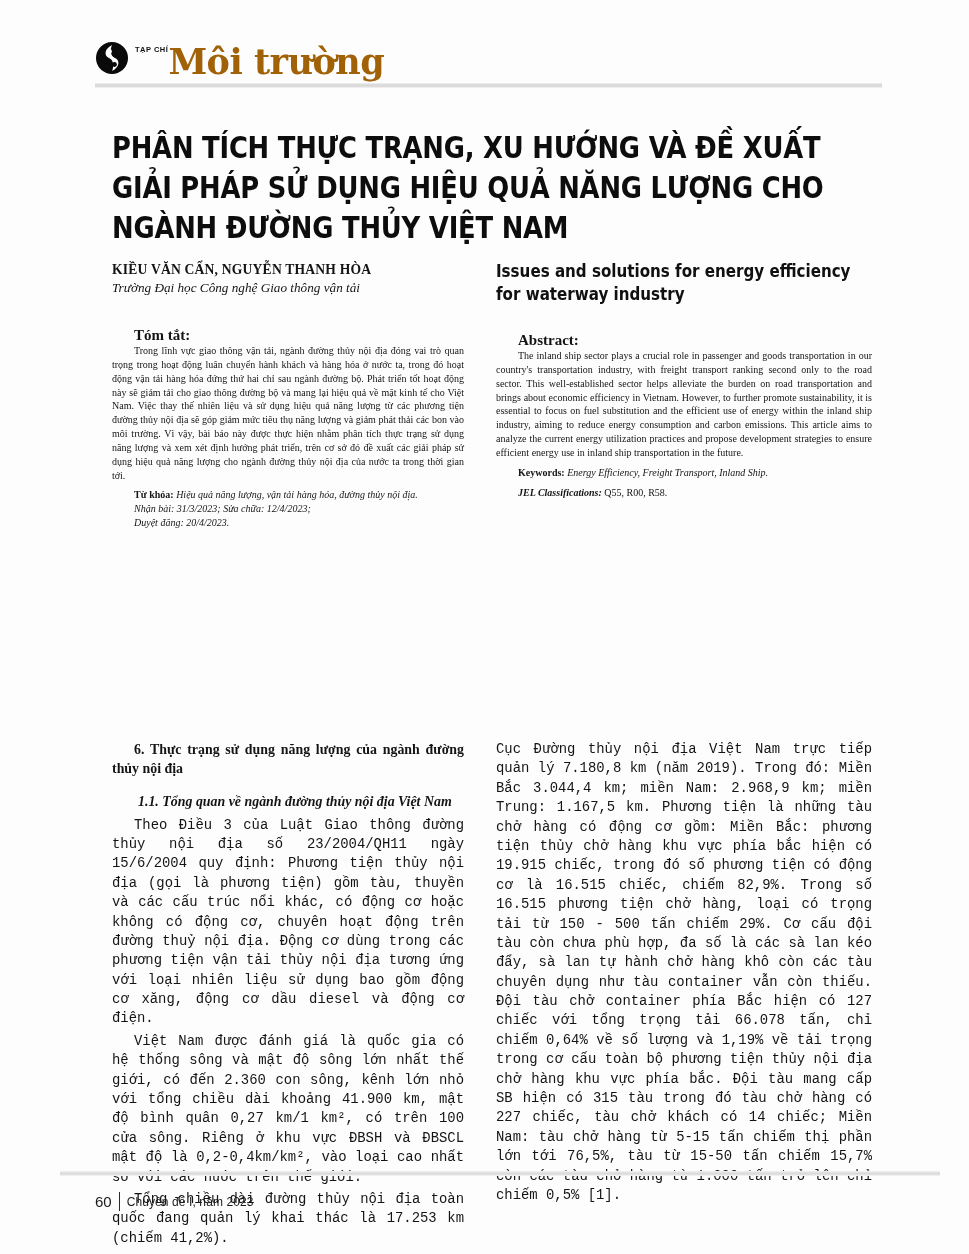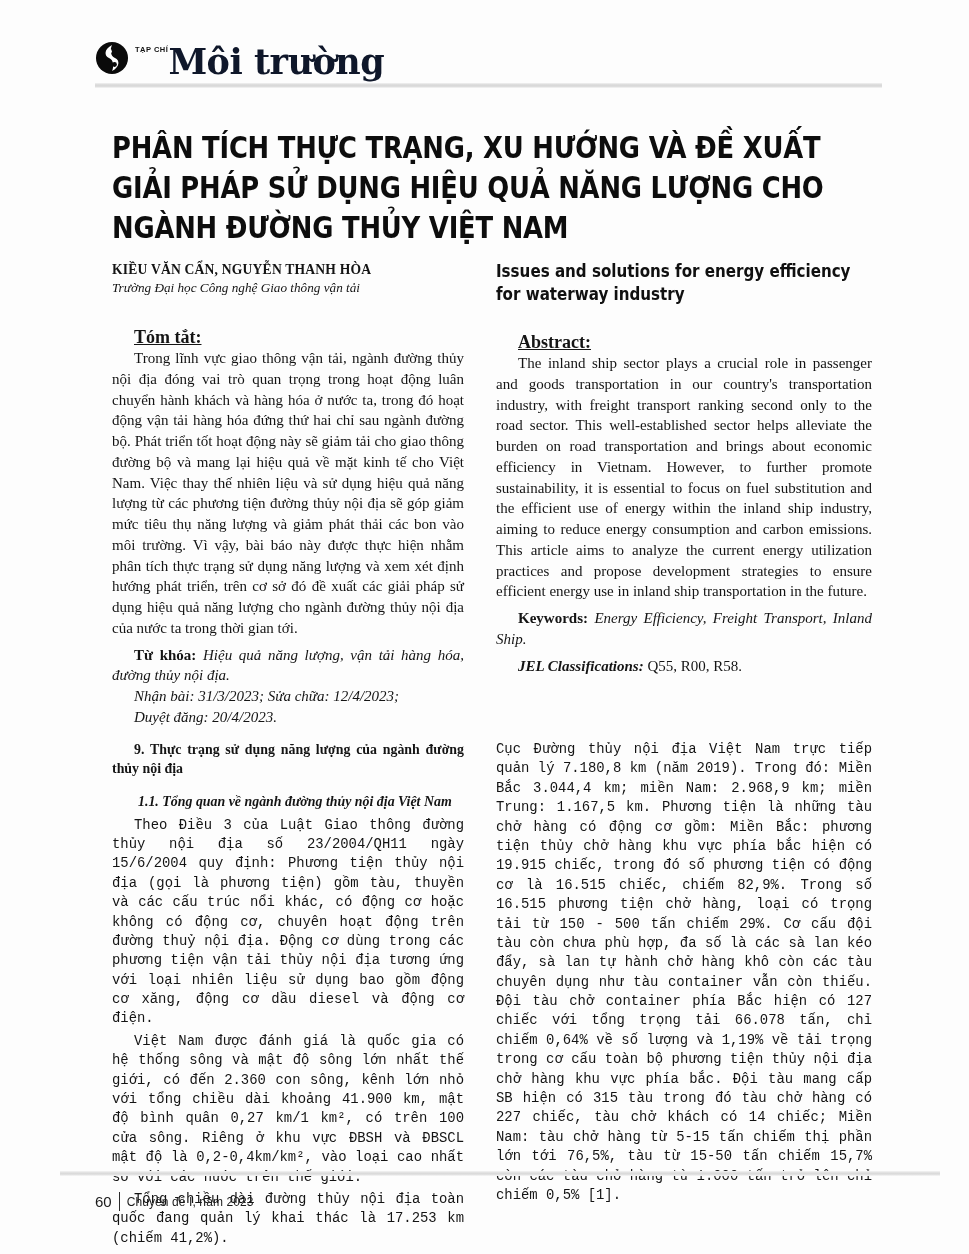--- a/index.html
+++ b/index.html
@@ -58,21 +58,21 @@
     line-height: 1;
     margin-bottom: 1px;
     margin-left: 2px;
   }
   .logo-word {
     font-family: "DejaVu Serif", "Liberation Serif", serif;
     font-size: 35px;
     font-weight: bold;
     letter-spacing: -0.5px;
     line-height: 0.92;
-    color: #0f172a;
+    color: #a16207;
   }
 
   .rule-top {
     position: absolute;
     left: 95px;
     top: 83px;
     width: 787px;
     height: 5px;
     background: linear-gradient(to bottom, #f2f2f2 0%, #d7d7d7 40%, #dddddd 70%, #f6f6f6 100%);
   }
@@ -127,25 +127,24 @@
     font-size: 17.5px;
     font-weight: bold;
     line-height: 1.33;
     color: #101010;
     transform: scaleX(0.96);
     transform-origin: left top;
   }
 
   .abs-head {
     font-weight: bold;
-    font-size: 18px;
-    text-decoration: underline;
+    font-size: 15px;
   }
   .abs-body {
-    font-size: 15px;
+    font-size: 10px;
     line-height: 1.385;
     text-align: justify;
     text-justify: inter-word;
   }
   .indent { text-indent: 22px; display: block; }
 
   .vn-abstract { top: 327px; }
   .en-abstract { top: 332px; }
 
   .kw { display: block; text-indent: 22px; margin-top: 6px; }
@@ -279,21 +278,21 @@
         <i>Energy Efficiency, Freight Transport, Inland Ship.</i>
       </span>
       <span class="kw">
         <b><i>JEL Classifications:</i></b>
         <span>Q55, R00, R58.</span>
       </span>
     </div>
   </div>
 
   <div class="body-col left">
-    <div class="h1">9. Thực trạng sử dụng năng lượng của ngành đường thủy nội địa</div>
+    <div class="h1">6. Thực trạng sử dụng năng lượng của ngành đường thủy nội địa</div>
     <div class="h2">1.1. Tổng quan về ngành đường thủy nội địa Việt Nam</div>
     <p class="para">Theo Điều 3 của Luật Giao thông đường thủy nội địa số 23/2004/QH11 ngày 15/6/2004 quy định: Phương tiện thủy nội địa (gọi là phương tiện) gồm tàu, thuyền và các cấu trúc nổi khác, có động cơ hoặc không có động cơ, chuyên hoạt động trên đường thuỷ nội địa. Động cơ dùng trong các phương tiện vận tải thủy nội địa tương ứng với loại nhiên liệu sử dụng bao gồm động cơ xăng, động cơ dầu diesel và động cơ điện.</p>
     <p class="para">Việt Nam được đánh giá là quốc gia có hệ thống sông và mật độ sông lớn nhất thế giới, có đến 2.360 con sông, kênh lớn nhỏ với tổng chiều dài khoảng 41.900 km, mật độ bình quân 0,27 km/1 km², có trên 100 cửa sông. Riêng ở khu vực ĐBSH và ĐBSCL mật độ là 0,2-0,4km/km², vào loại cao nhất so với các nước trên thế giới.</p>
     <p class="para">Tổng chiều dài đường thủy nội địa toàn quốc đang quản lý khai thác là 17.253 km (chiếm 41,2%).</p>
   </div>
 
   <div class="body-col right">
     <p class="para" style="text-indent:0">Cục Đường thủy nội địa Việt Nam trực tiếp quản lý 7.180,8 km (năm 2019). Trong đó: Miền Bắc 3.044,4 km; miền Nam: 2.968,9 km; miền Trung: 1.167,5 km. Phương tiện là những tàu chở hàng có động cơ gồm: Miền Bắc: phương tiện thủy chở hàng khu vực phía bắc hiện có 19.915 chiếc, trong đó số phương tiện có động cơ là 16.515 chiếc, chiếm 82,9%. Trong số 16.515 phương tiện chở hàng, loại có trọng tải từ 150 - 500 tấn chiếm 29%. Cơ cấu đội tàu còn chưa phù hợp, đa số là các sà lan kéo đẩy, sà lan tự hành chở hàng khô còn các tàu chuyên dụng như tàu container vẫn còn thiếu. Đội tàu chở container phía Bắc hiện có 127 chiếc với tổng trọng tải 66.078 tấn, chỉ chiếm 0,64% về số lượng và 1,19% về tải trọng trong cơ cấu toàn bộ phương tiện thủy nội địa chở hàng khu vực phía bắc. Đội tàu mang cấp SB hiện có 315 tàu trong đó tàu chở hàng có 227 chiếc, tàu chở khách có 14 chiếc; Miền Nam: tàu chở hàng từ 5-15 tấn chiếm thị phần lớn tới 76,5%, tàu từ 15-50 tấn chiếm 15,7% còn các tàu chở hàng từ 1.000 tấn trở lên chỉ chiếm 0,5% [1].</p>
   </div>
 

